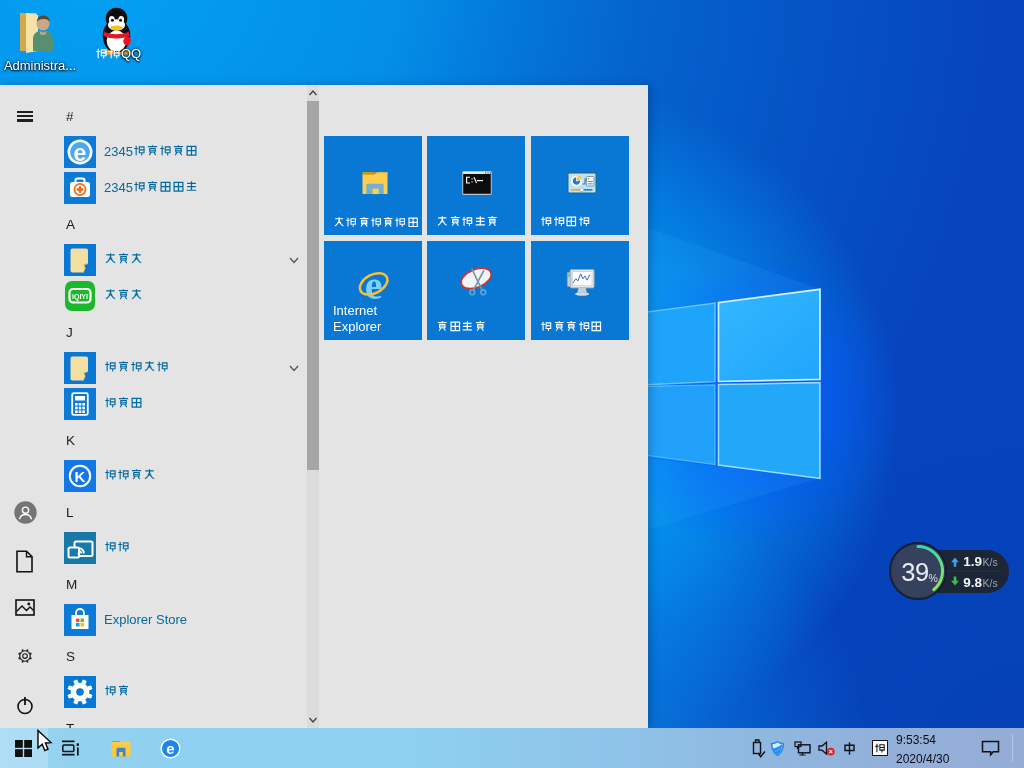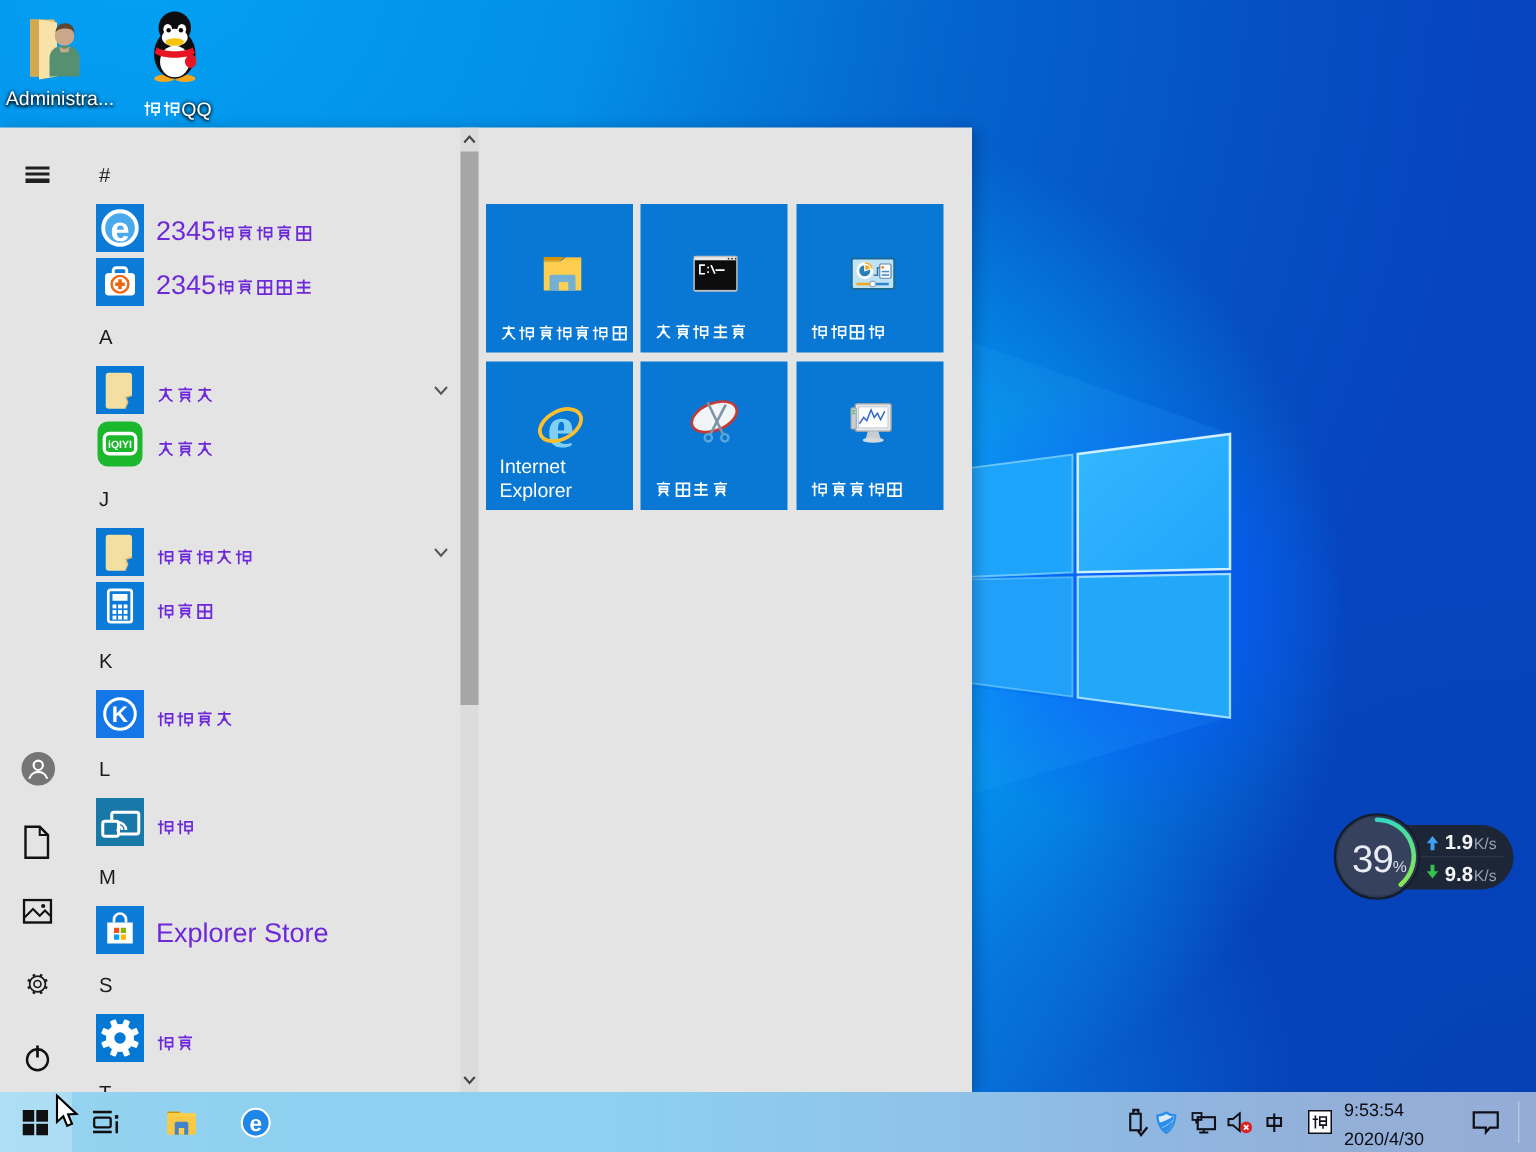--- a/index.html
+++ b/index.html
@@ -1,21 +1,21 @@
 <!DOCTYPE html>
 <html><head><meta charset="utf-8"><style>
 
 *{margin:0;padding:0;box-sizing:border-box}
 html,body{width:1024px;height:768px;overflow:hidden;font-family:"Liberation Sans",sans-serif}
 #root{position:relative;width:1024px;height:768px;overflow:hidden}
 .abs{position:absolute}
 .cj{display:inline-block}
 #menu{position:absolute;left:0;top:85px;width:648px;height:643px;background:#e4e4e4;box-shadow:3px 0 8px rgba(0,0,0,.22);overflow:hidden}
 .hdr{position:absolute;left:66px;width:60px;font-size:13.5px;color:#1c1c1c}
-.row{position:absolute;left:104px;font-size:18px;color:#6d28d9;white-space:nowrap}
+.row{position:absolute;left:104px;font-size:13px;color:#0369a1;white-space:nowrap}
 .ai{position:absolute;width:32px;height:32px}
 .chev{position:absolute;left:287px;width:14px;height:14px}
 .tile{position:absolute;width:98px;height:99px;background:#0878d4;color:#fff}
 .tlab{position:absolute;left:9px;bottom:5px;font-size:13px;color:#fff;white-space:nowrap;line-height:16px}
 .tico{position:absolute;transform:translate(-50%,-50%)}
 #tb{position:absolute;left:0;top:728px;width:1024px;height:40px;background:linear-gradient(90deg,#97d4f0 0%,#8dd0ef 20%,#8dd0ef 40%,#8fc2e8 62%,#8fb9e2 72%,#93afd8 88%,#95add6 100%)}
 .tbi{position:absolute;top:0;height:40px;display:flex;align-items:center;justify-content:center}
 .dlabel{position:absolute;color:#fff;font-size:13px;text-align:center;text-shadow:0 1px 2px #000,0 0 3px #000;white-space:nowrap}
 
 </style></head><body>
@@ -84,21 +84,21 @@
 <ellipse cx="16.5" cy="34" rx="9.8" ry="10.5" fill="#fff"></ellipse>
 <ellipse cx="16.5" cy="18" rx="8.6" ry="5.8" fill="#fff"></ellipse>
 <ellipse cx="11.8" cy="12.5" rx="2.9" ry="3.5" fill="#fff"></ellipse>
 <ellipse cx="21.2" cy="12.5" rx="2.9" ry="3.5" fill="#fff"></ellipse>
 <circle cx="12.4" cy="13.2" r="1.5" fill="#0d0d0d"></circle>
         <circle cx="20.6" cy="13.2" r="1.5" fill="#0d0d0d"></circle>
 <ellipse cx="16.5" cy="21" rx="6.2" ry="2.5" fill="#f6c40e"></ellipse>
 <path d="M4.5 24.5 C9 28 24 28 28.5 24.5 L30 28.5 C24 32.5 9 32.5 3 28.5 Z" fill="#e81525"></path>
 <path d="M26 28.5 c3.5 0.5 5.3 2.8 4.8 6.2 c-0.4 2.8 -2.4 4 -4.6 3.4 c-2.4-.6 -3.2-3 -2.8-5.2 Z" fill="#e81525"></path>
 </svg></div>
-<div class="dlabel" style="left:78px;top:65px;width:80px"><svg class="cj" style="width:13px;height:13px;vertical-align:-0.14em" viewBox="0 0 16 16">
+<div class="dlabel" style="left:78px;top:46px;width:80px"><svg class="cj" style="width:13px;height:13px;vertical-align:-0.14em" viewBox="0 0 16 16">
         <use href="#cj3"></use>
       </svg><svg class="cj" style="width:13px;height:13px;vertical-align:-0.14em" viewBox="0 0 16 16">
         <use href="#cj3"></use>
       </svg>QQ</div>
 <div id="menu">
 <div class="abs" style="left:16.5px;top:26.2px;width:16.5px;height:2.2px;background:#1f1f1f"></div>
 <div class="abs" style="left:16.5px;top:30.3px;width:16.5px;height:2.2px;background:#1f1f1f"></div>
 <div class="abs" style="left:16.5px;top:34.4px;width:16.5px;height:2.2px;background:#1f1f1f"></div>
 <div class="abs" style="left:13.5px;top:415.5px"><svg width="23" height="23" viewBox="0 0 23 23">
           <circle cx="11.5" cy="11.5" r="11.2" fill="#757575"></circle>

